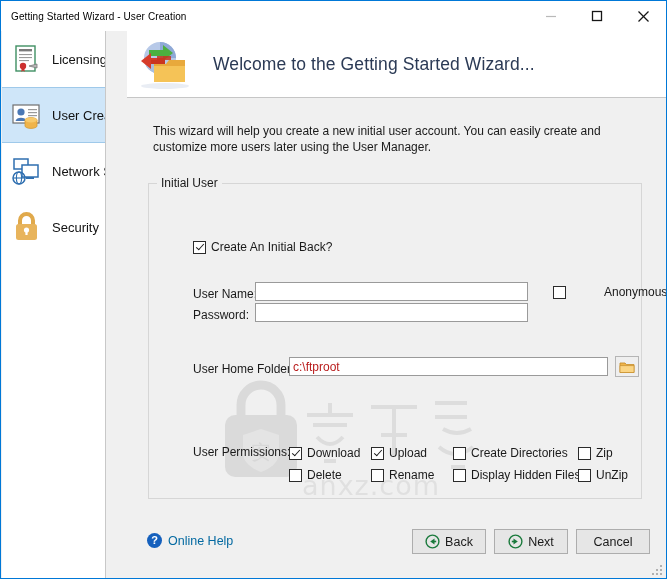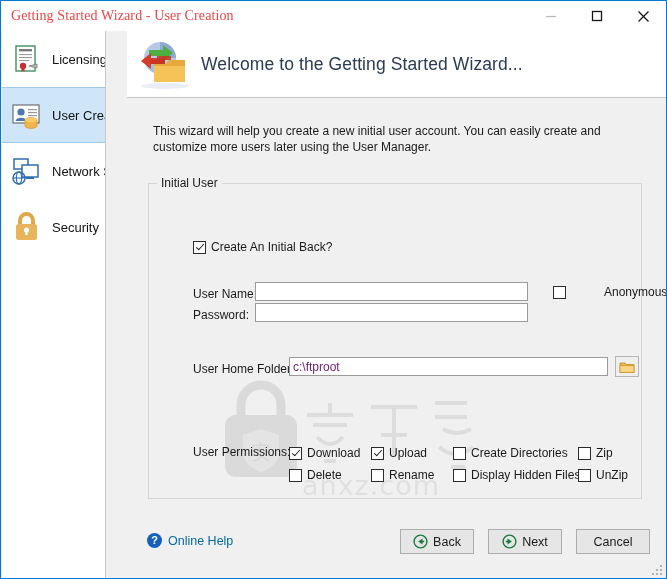--- a/index.html
+++ b/index.html
@@ -31,25 +31,24 @@
     position: absolute;
     left: 0; top: 0;
     width: 665px;
     height: 30px;
     background: #ffffff;
     display: flex;
     align-items: center;
   }
   .titlebar-text {
     margin-left: 10px;
-    font-size: 14px;
-    color: #ef4444;
+    font-size: 10px;
+    color: #000000;
     white-space: nowrap;
     letter-spacing: .1px;
-    font-family: Liberation Serif, serif;
   }
   .titlebar-buttons {
     position: absolute;
     right: 0; top: 0;
     height: 30px;
     display: flex;
   }
   .tb-btn {
     width: 46px;
     height: 30px;
@@ -121,21 +120,21 @@
     padding-left: 8px;
     box-sizing: border-box;
   }
   .banner-icon {
     width: 58px;
     height: 56px;
     flex: 0 0 58px;
     position: relative;
   }
   .banner-title {
-    margin-left: 8px;
+    margin-left: 20px;
     font-size: 17.5px;
     color: #2b3a55;
     letter-spacing: .1px;
   }
 
   .desc {
     position: absolute;
     left: 26px;
     top: 92px;
     width: 492px;
@@ -208,21 +207,21 @@
     font-size: 12px;
     color: #1a1a1a;
   }
   .text-input {
     position: absolute;
     border: 1px solid #9a9a9a;
     background: #ffffff;
     box-sizing: border-box;
     font-family: "Liberation Sans", sans-serif;
     font-size: 12px;
-    color: #701a75;
+    color: #b91c1c;
     padding: 0 3px;
     height: 19px;
     line-height: 17px;
     outline: none;
   }
 
   .lbl-username { left: 44px; top: 103px; }
   .in-username  { left: 106px; top: 98px; width: 273px; }
   .lbl-password { left: 44px; top: 124px; }
   .in-password  { left: 106px; top: 119px; width: 273px; }
@@ -303,21 +302,21 @@
     font-size: 12.5px;
     color: #0369a1;
     text-align: center;
   }
 
   .btn-row {
     position: absolute;
     right: 16px;
     top: 8px;
     display: flex;
-    gap: 14px;
+    gap: 8px;
   }
   .btn {
     width: 74px;
     height: 25px;
     border: 1px solid #adadad;
     background: #e6e6e6;
     box-sizing: border-box;
     display: flex;
     align-items: center;
     justify-content: center;

